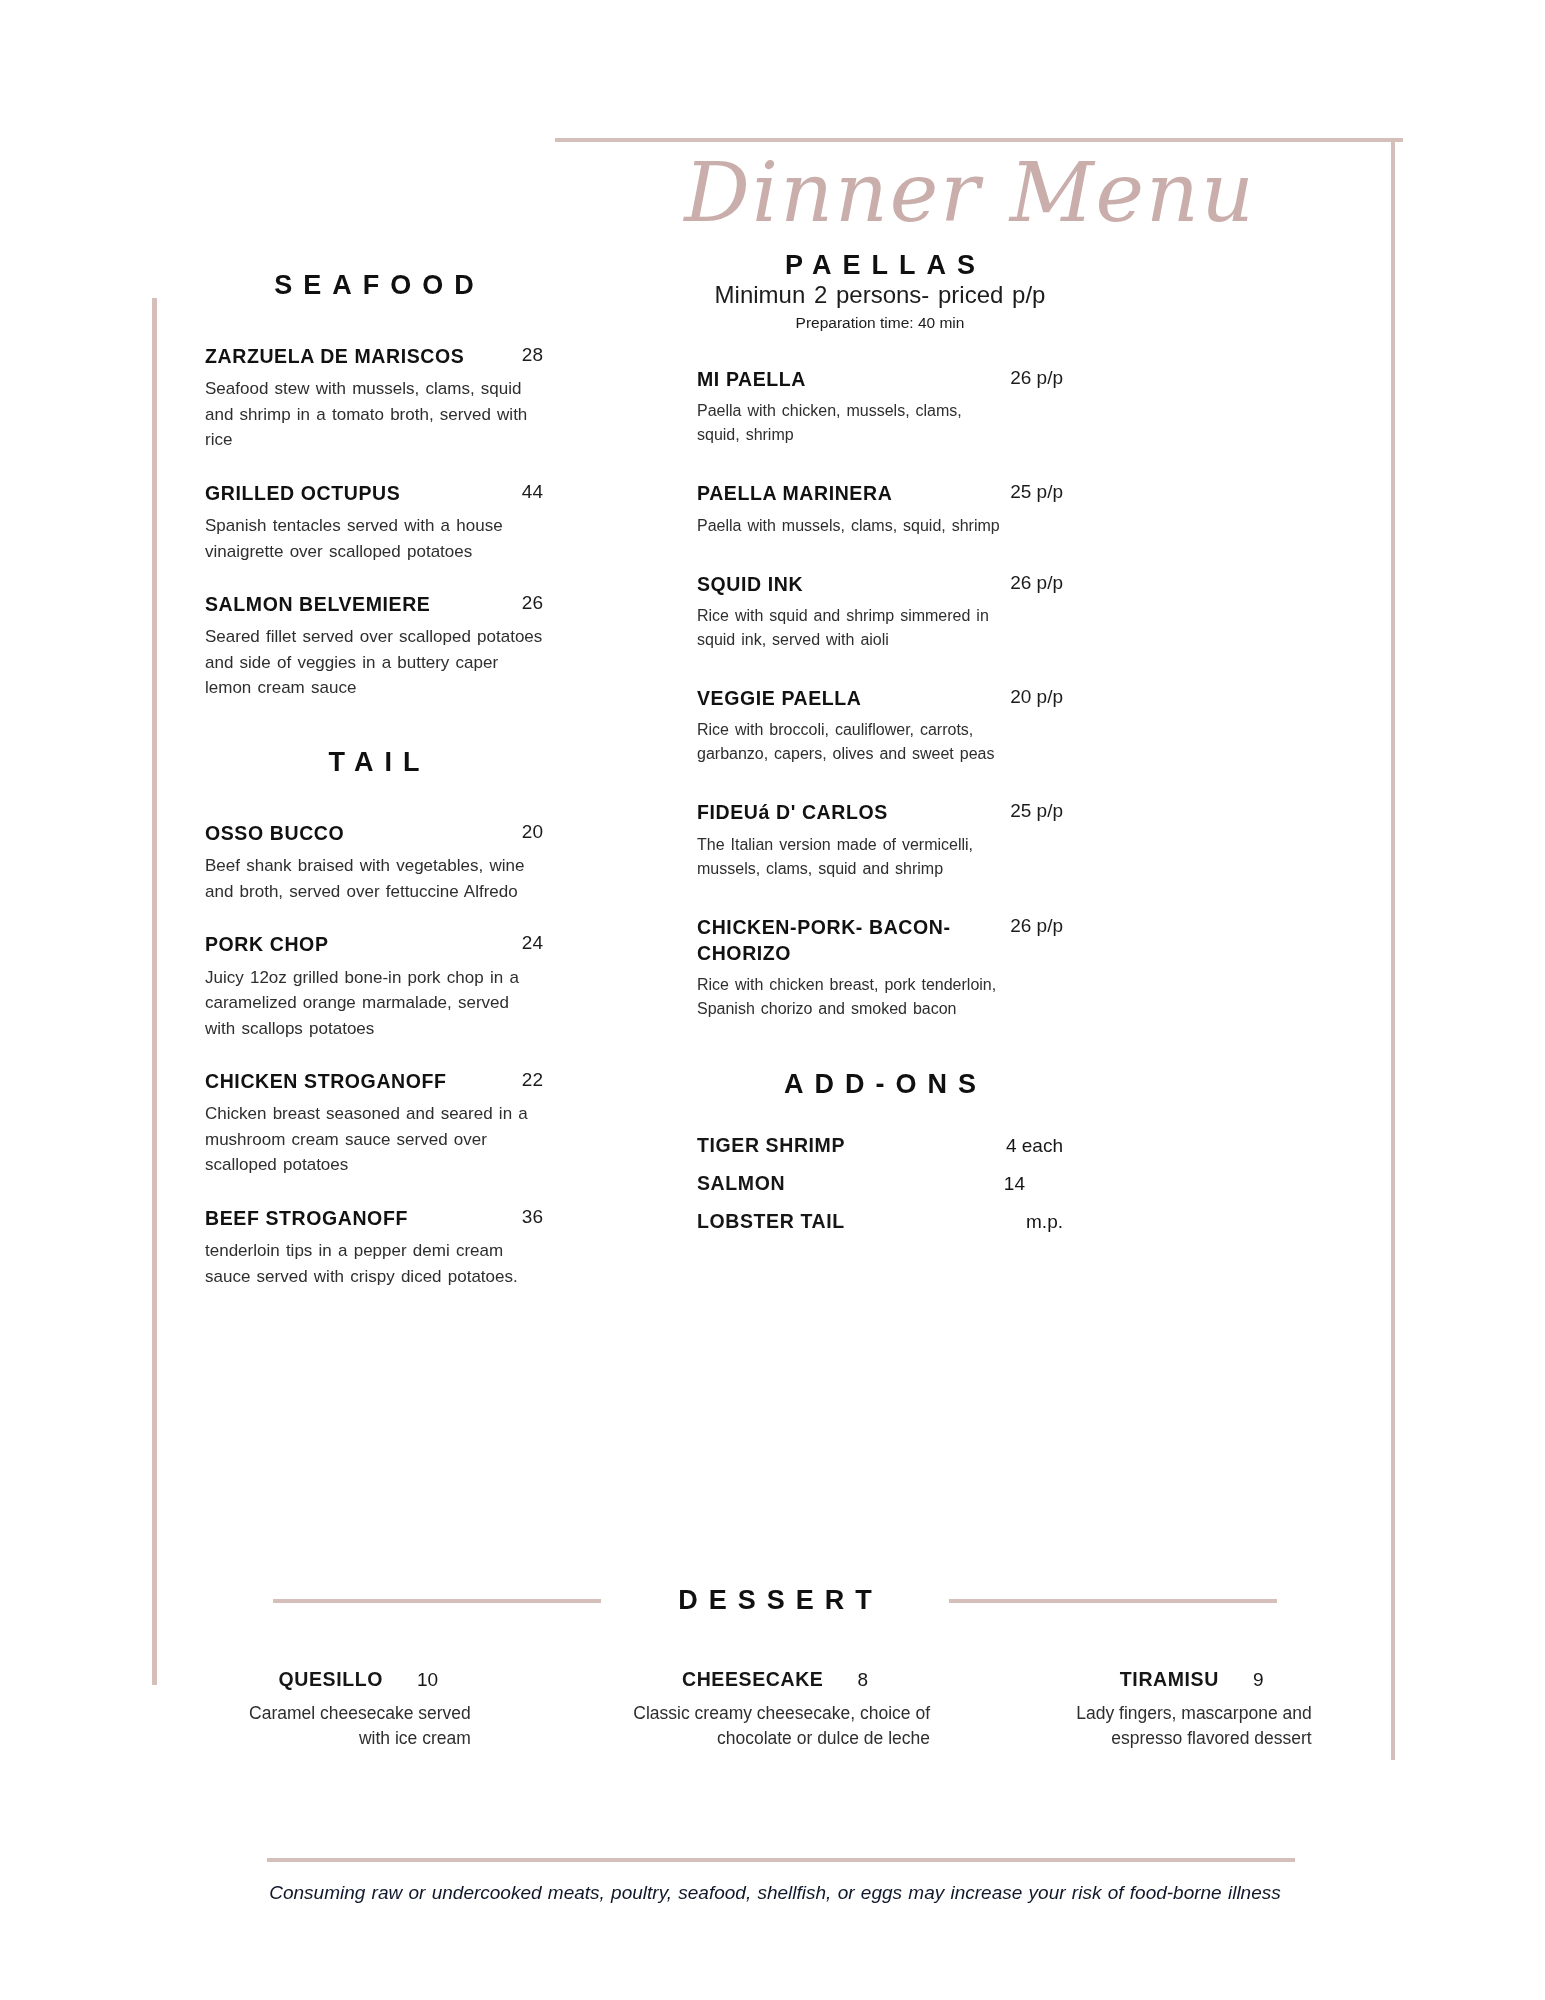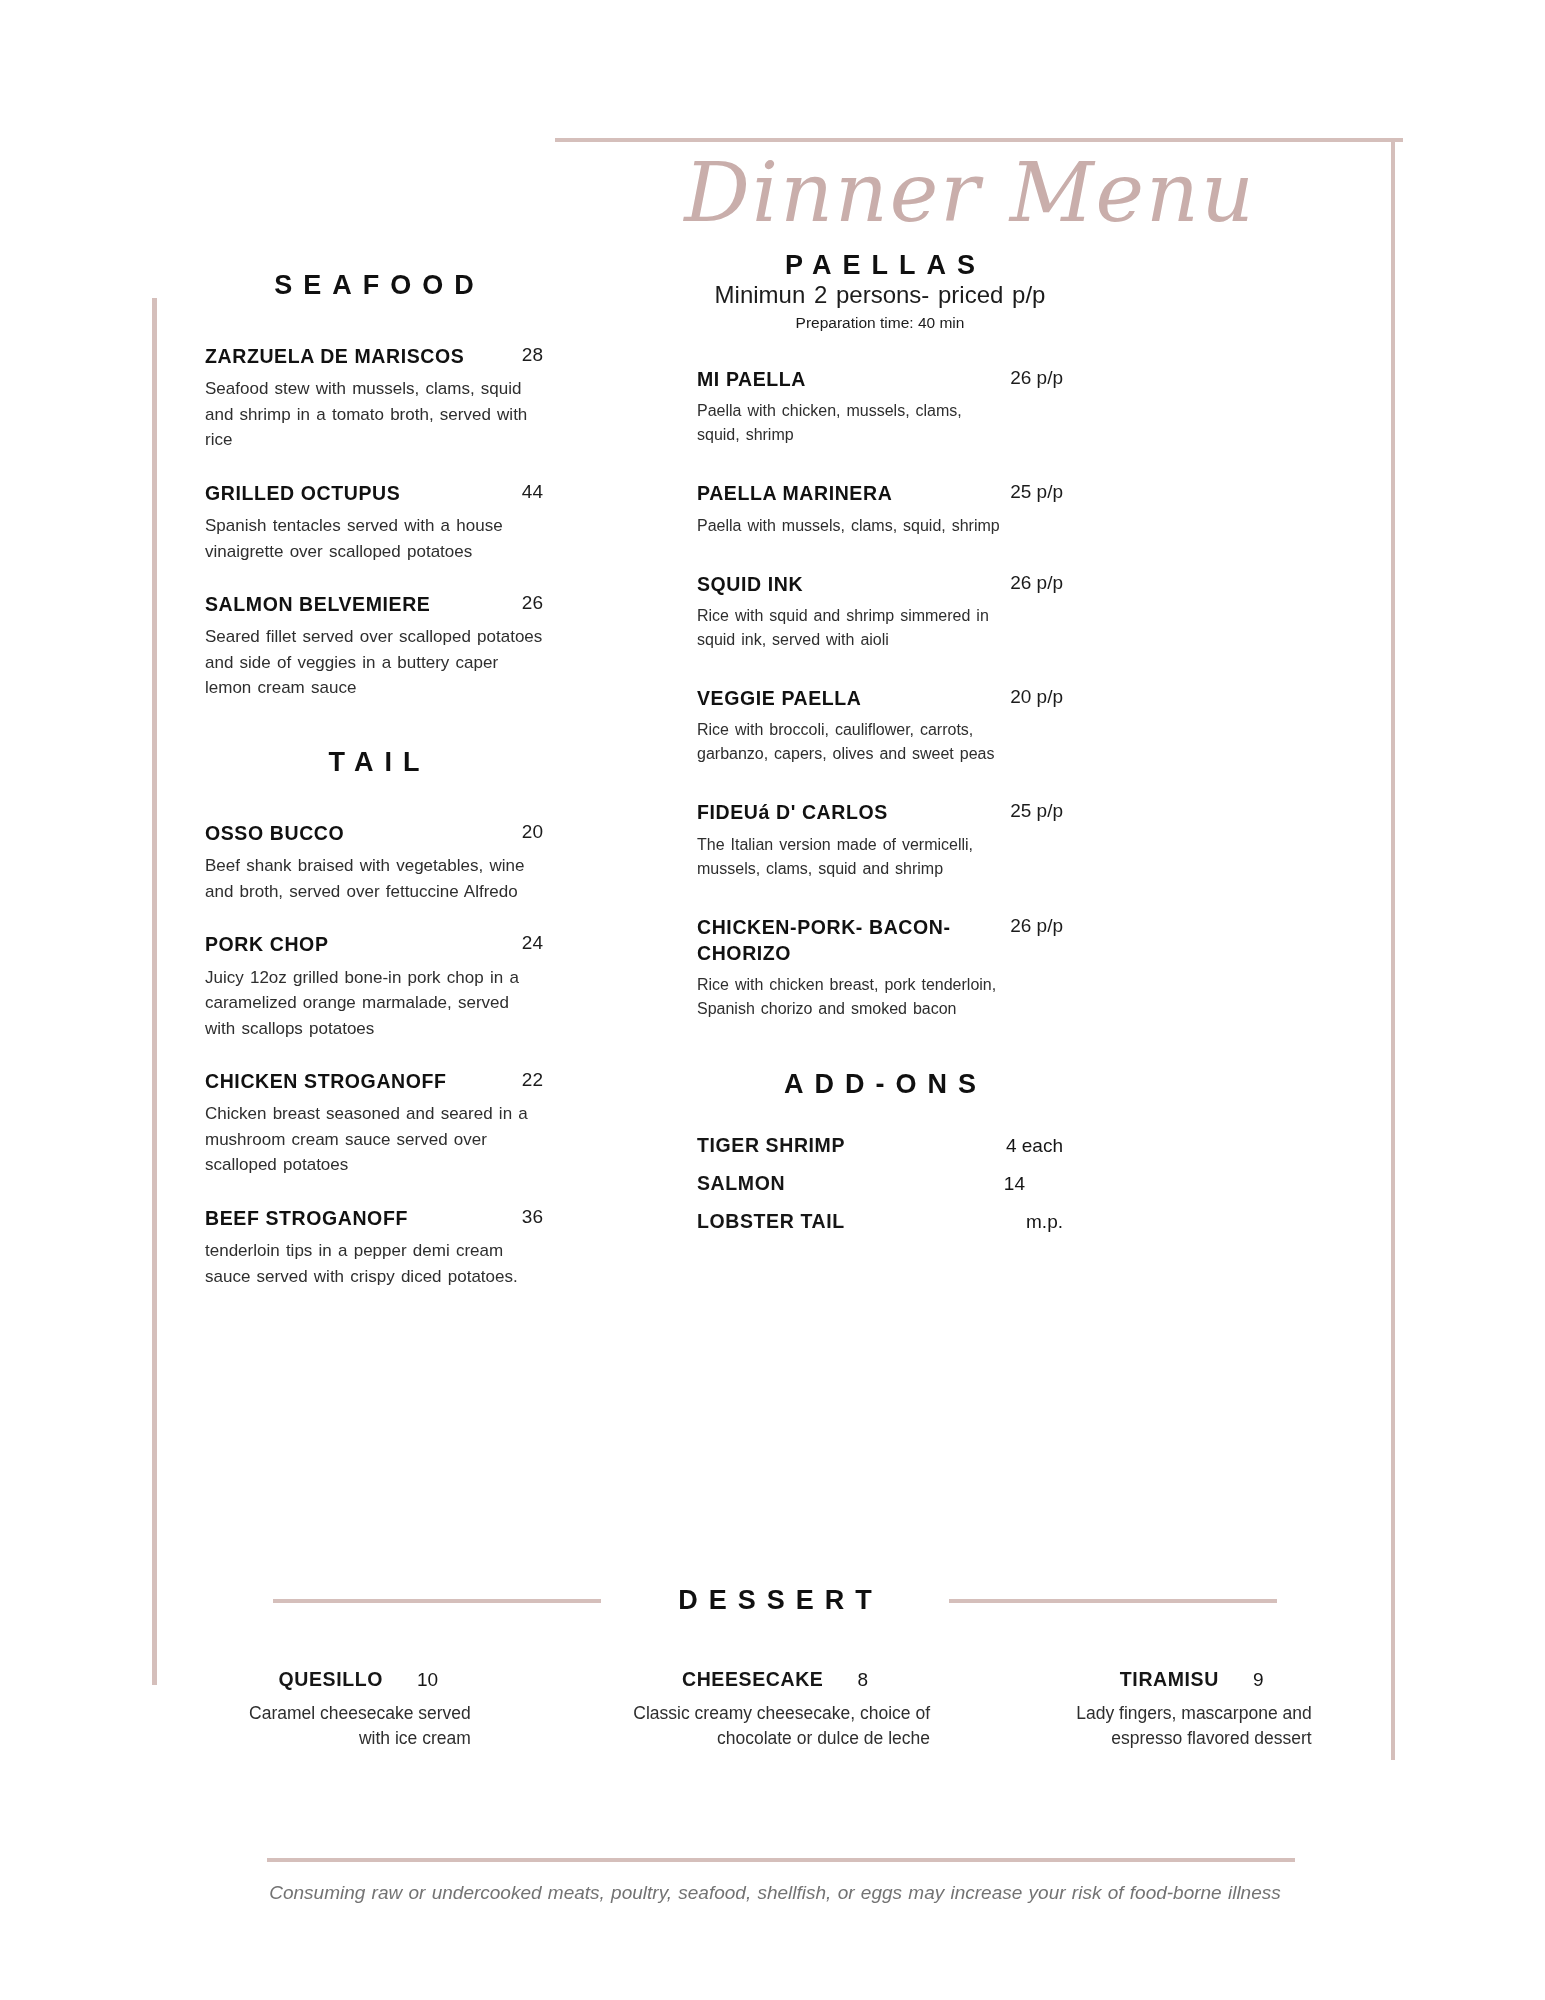--- a/index.html
+++ b/index.html
@@ -83,21 +83,21 @@
   .d-desc { font-size:17.5px; line-height:1.45; color:#2e2e2e; text-align:right; }
   .d-desc-0 { max-width:225px; }
   .d-desc-1 { max-width:310px; }
   .d-desc-2 { max-width:240px; }
 
   .footer-text {
     position:absolute; left:150px; top:1882px; width:1250px;
     text-align:center;
     font-style:italic;
     font-size:19px;
-    color:#737373;
+    color:#0f172a;
     word-spacing:1px;
   }
 </style>
 </head>
 <body>
 
 <div class="page">
 
   <div class="hline frame-top"></div>
   <div class="vline frame-right"></div>

